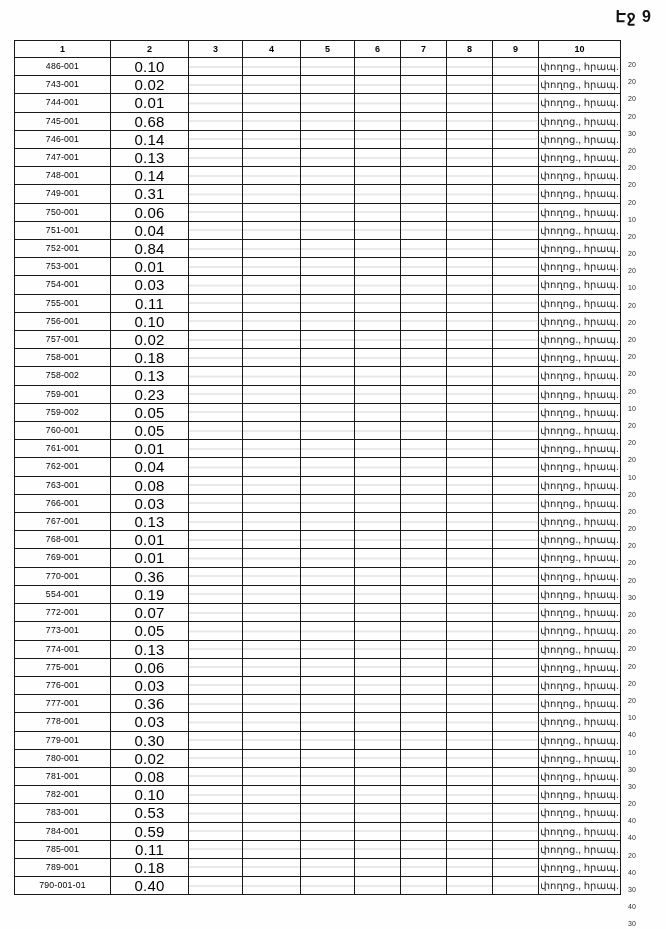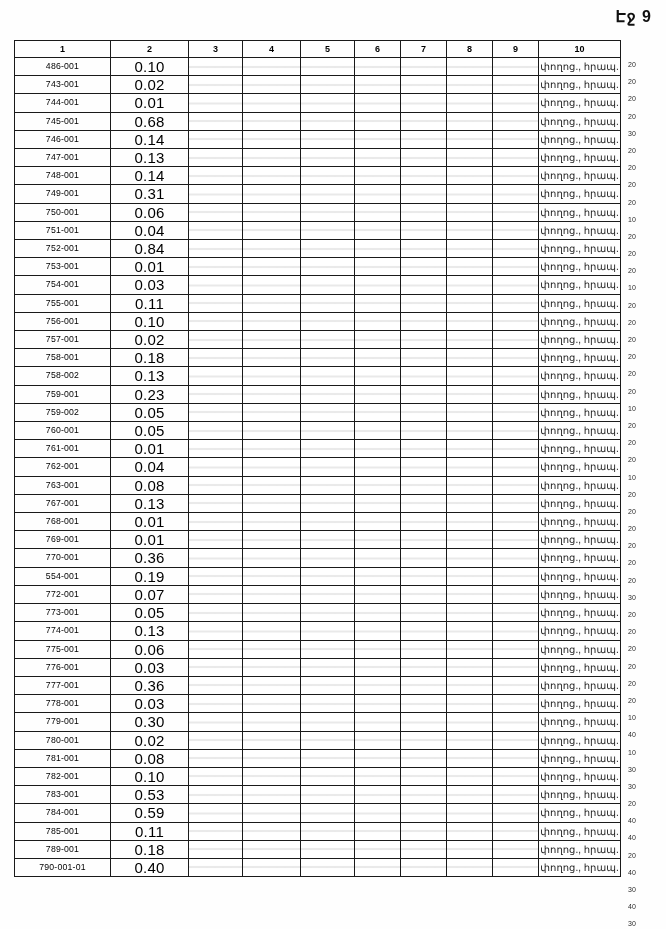--- a/index.html
+++ b/index.html
@@ -427,20 +427,32 @@
             <td class="empty"></td>
             <td class="empty"></td>
             <td class="empty"></td>
             <td class="empty"></td>
             <td class="empty"></td>
             <td class="empty"></td>
             <td class="empty"></td>
             <td class="note">փողոց., հրապ.</td>
           </tr>
           <tr>
+            <td class="code">766-001</td>
+            <td class="val">0.03</td>
+            <td class="empty"></td>
+            <td class="empty"></td>
+            <td class="empty"></td>
+            <td class="empty"></td>
+            <td class="empty"></td>
+            <td class="empty"></td>
+            <td class="empty"></td>
+            <td class="note">փողոց., հրապ.</td>
+          </tr>
+          <tr>
             <td class="code">767-001</td>
             <td class="val">0.13</td>
             <td class="empty"></td>
             <td class="empty"></td>
             <td class="empty"></td>
             <td class="empty"></td>
             <td class="empty"></td>
             <td class="empty"></td>
             <td class="empty"></td>
             <td class="note">փողոց., հրապ.</td>

